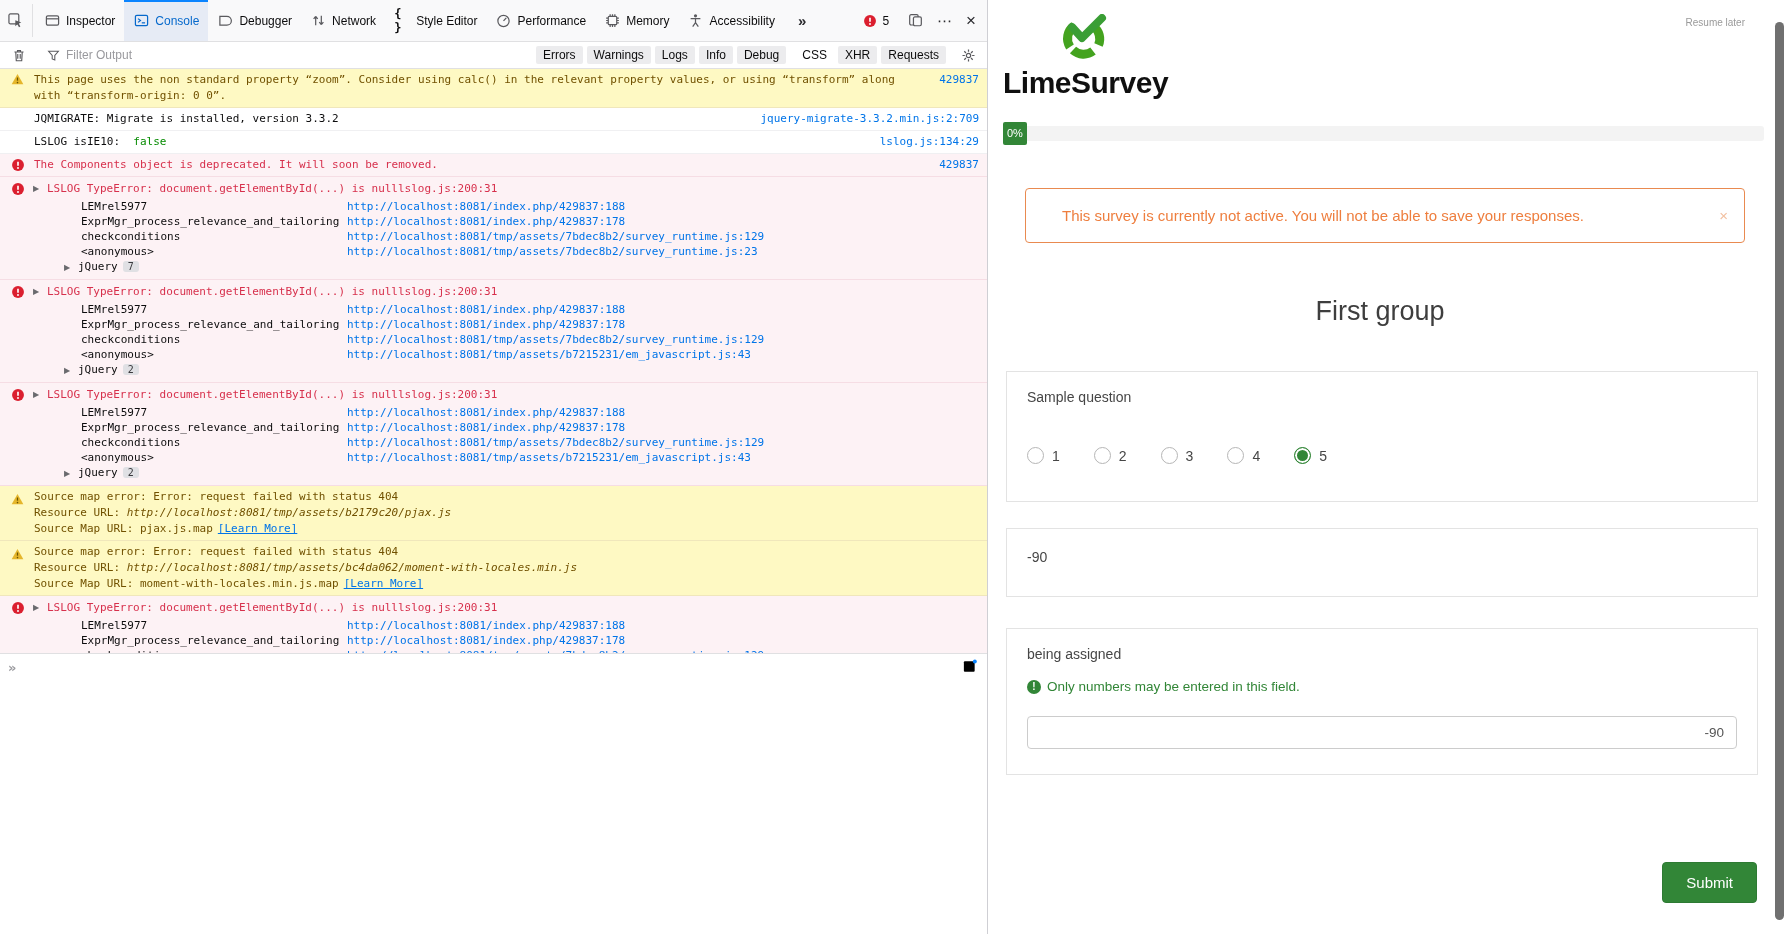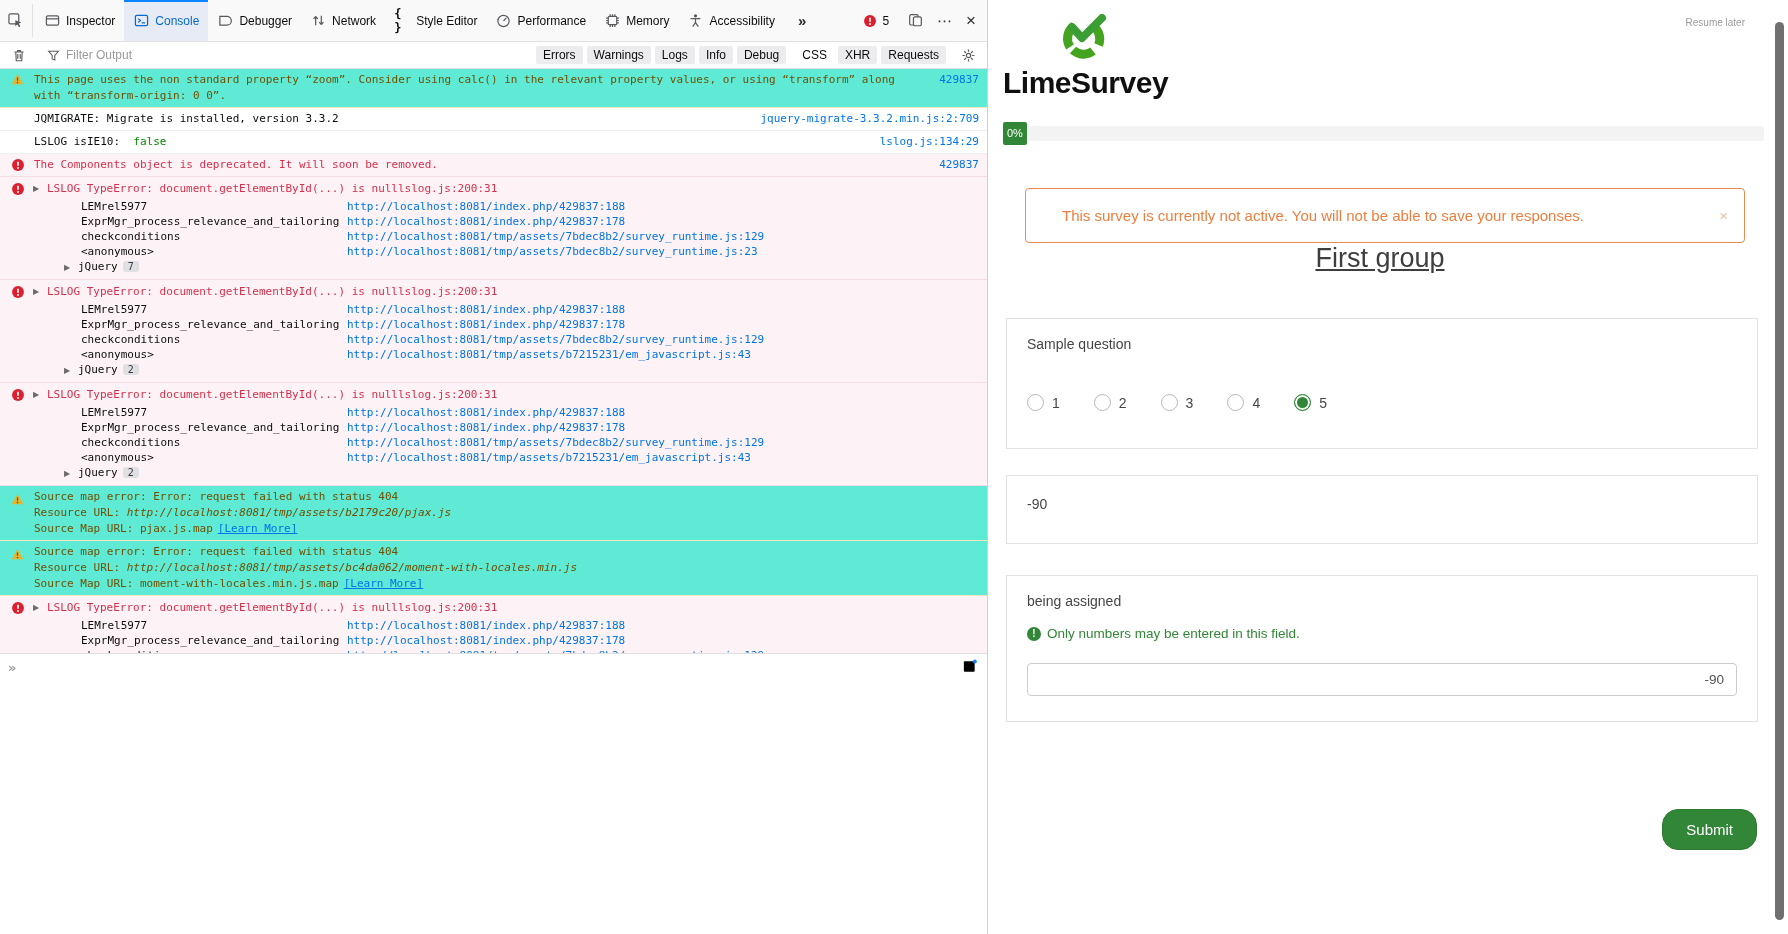--- a/index.html
+++ b/index.html
@@ -27,21 +27,21 @@
   .dt-filter { height:27px; background:#fff; border-bottom:1px solid #e0e0e2; display:flex; align-items:center; font-size:12px; flex-shrink:0; padding:0 4px; }
   .filter-input { color:#9a9a9e; display:flex; align-items:center; gap:5px; padding:0 6px; flex:1; }
   .chip { background:#ececee; border-radius:2px; padding:2px 7px; margin:0 2px; color:#0c0c0d; }
   .chip.plain { background:transparent; }
 
   .console-out { flex:1; overflow:hidden; font-family:"DejaVu Sans Mono",monospace; font-size:11px; color:#0c0c0d; }
   .crow { position:relative; padding:3px 8px 3px 34px; line-height:16px; border-bottom:1px solid #f0f0f2; display:flex; align-items:flex-start; }
   .crow .msg { flex:1; white-space:pre-wrap; word-break:break-word; }
   .crow .src { margin-left:12px; color:#0074e8; white-space:nowrap; }
   .crow .ricon { position:absolute; left:11px; top:4px; }
-  .warnrow { background:#5eead4; border-bottom-color:#f0e7bb; color:#715100; }
+  .warnrow { background:#fef9c3; border-bottom-color:#f0e7bb; color:#715100; }
   .errrow { background:#fdf2f5; border-bottom-color:#f6dde4; color:#d7304c; }
   .boolean { color:#058b00; }
   .eblock { background:#fdf2f5; border-bottom:1px solid #f6dde4; padding:2px 0 4px; }
   .eheader { position:relative; padding:2px 8px 2px 47px; line-height:16px; color:#d7304c; display:flex; }
   .eheader .ricon { position:absolute; left:11px; top:3px; }
   .twisty { position:absolute; left:33px; top:2px; font-family:"DejaVu Sans",sans-serif; font-size:8px; color:#6a6a6e; }
   .frame { display:flex; padding-left:63px; line-height:15px; color:#0c0c0d;margin-left:18px; }
   .frame .fn { width:266px; flex-shrink:0; }
   .frame .furl { color:#0074e8; }
   .grouprow { position:relative; padding-left:78px; line-height:16px; color:#0c0c0d; }
@@ -59,35 +59,35 @@
   .sv-thumb { position:absolute; right:4px; top:22px; bottom:14px; width:9px; border-radius:5px; background:#707070; }
   .sv-inner { margin-right:16px; height:100%; }
   .sv-header { display:flex; justify-content:space-between; align-items:flex-start; padding:14px 27px 0 15px; height:68px; }
   .logo { display:flex; align-items:center; gap:2px;flex-direction:column; }
   .logo-text { font-size:30px; font-weight:700; color:#101010; letter-spacing:-0.5px; font-family:"Liberation Sans",sans-serif; }
   .resume { color:#9a9a9a; font-size:10px; margin-top:3px; }
   .progress { position:relative; height:15px; background:#f3f3f3; border-radius:3px; margin:58px 8px 0 15px; }
   .pchip { position:absolute; left:0; top:-4px; background:#328637; color:#fff; font-size:11px; line-height:1; padding:6px 4px; border-radius:2px; }
   .alert { margin:47px 27px 0 37px; border:1px solid #e98a50; border-radius:4px; color:#ee7e3e; font-size:15px; height:55px; display:flex; align-items:center; padding:0 16px 0 36px; }
   .alert .aclose { margin-left:auto; color:#f3c0a0; font-size:15px; }
-  .group-title { text-align:center; font-size:27px; font-weight:400; color:#3e3e3e;text-decoration:underline; }
+  .group-title { margin-top:53px; text-align:center; font-size:27px; font-weight:400; color:#3e3e3e; }
   .card { margin:0 14px 0 18px; border:1px solid #e3e3e3; background:#fff; }
   .card.q1 { margin-top:44px; padding:17px 20px 37px; }
   .card.q2 { margin-top:26px; padding:20px 20px 31px; }
   .card.q3 { margin-top:31px; padding:17px 20px 25px; }
   .qlabel { font-size:14px; color:#464646; }
   .radio-row { display:flex; gap:34px; margin-top:42px; align-items:center; }
   .ropt { display:flex; align-items:center; gap:8px; font-size:14px; color:#464646; }
   .rdot { width:17px; height:17px; border-radius:50%; border:1px solid #b6b6b6; background:#fff; }
   .rdot.sel { background:#328637; border-color:#328637; box-shadow:inset 0 0 0 2px #fff; }
   .vmsg { margin-top:17px; color:#328637; font-size:13.5px; display:flex; align-items:center; gap:6px; }
   .vico { width:14px; height:14px; border-radius:50%; background:#328637; color:#fff; font-size:10px; font-weight:bold; display:inline-flex; align-items:center; justify-content:center; flex-shrink:0; }
   .numinput { margin-top:22px; width:100%; height:33px; border:1px solid #ccc; border-radius:4px; text-align:right; padding-right:12px; color:#555; font-size:13.5px; font-family:"Liberation Sans",sans-serif; }
   .submit-row { display:flex; justify-content:flex-end; margin:87px 15px 0 0; }
-  .submit-btn { background:#328637; border:1px solid #2d7a33; color:#fff; font-size:15px; padding:11px 23px; border-radius:16px; font-family:"Liberation Sans",sans-serif; }
+  .submit-btn { background:#328637; border:1px solid #2d7a33; color:#fff; font-size:15px; padding:11px 23px; border-radius:4px; font-family:"Liberation Sans",sans-serif; }
 </style>
 </head>
 <body>
 
 <div class="devtools">
   <div class="dt-toolbar">
     <div class="tool-btn">
         <span class="ico">
           <svg width="15" height="15" viewBox="0 0 16 16">
             <rect x="1" y="1" width="10.5" height="10.5" rx="1.5"></rect>

